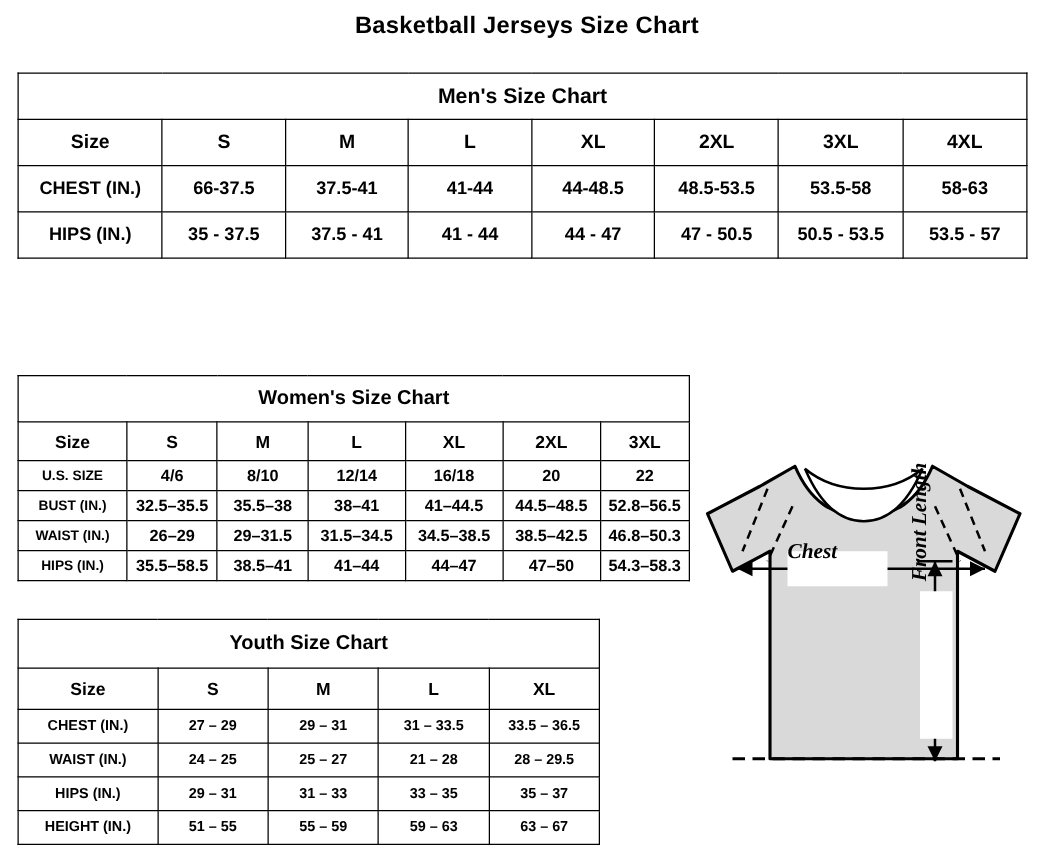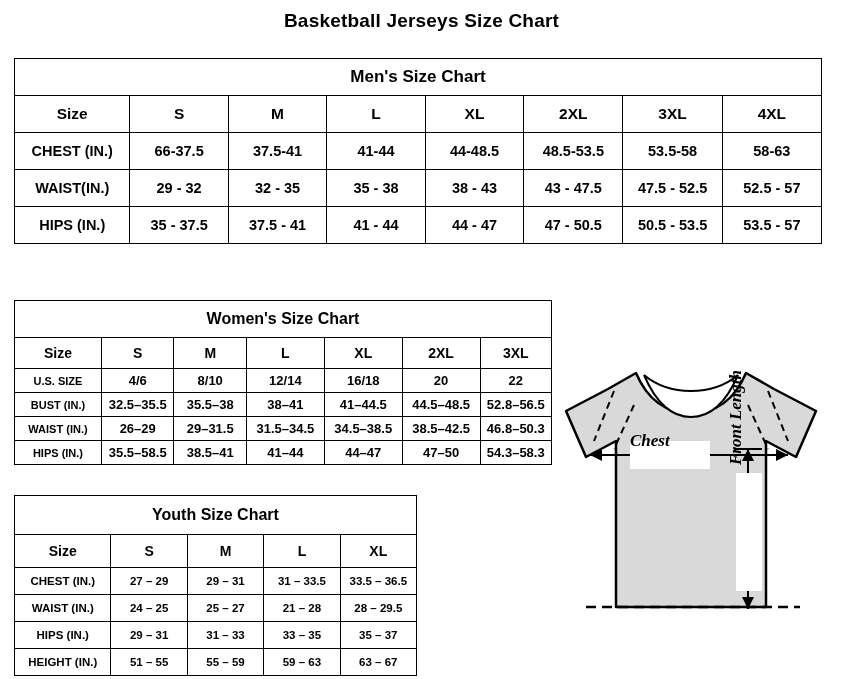--- a/index.html
+++ b/index.html
@@ -80,21 +80,21 @@
     font-size: 13px;
     height: 23px;
   }
   #womens-chart td.rowlabel {
     font-size: 11px;
   }
   
   #youth-chart {
     left: 14px;
     top: 495px;
-    width: 403px;
+    width: 466px;
   }
   #youth-chart .band td {
     font-size: 16px;
     height: 38px;
   }
   #youth-chart .hdr td {
     font-size: 14px;
     height: 32px;
   }
   #youth-chart td {
@@ -167,30 +167,20 @@
         <td>CHEST (IN.)</td>
         <td>66-37.5</td>
         <td>37.5-41</td>
         <td>41-44</td>
         <td>44-48.5</td>
         <td>48.5-53.5</td>
         <td>53.5-58</td>
         <td>58-63</td>
       </tr>
       <tr>
-        <td>WAIST(IN.)</td>
-        <td>29 - 32</td>
-        <td>32 - 35</td>
-        <td>35 - 38</td>
-        <td>38 - 43</td>
-        <td>43 - 47.5</td>
-        <td>47.5 - 52.5</td>
-        <td>52.5 - 57</td>
-      </tr>
-      <tr>
         <td>HIPS (IN.)</td>
         <td>35 - 37.5</td>
         <td>37.5 - 41</td>
         <td>41 - 44</td>
         <td>44 - 47</td>
         <td>47 - 50.5</td>
         <td>50.5 - 53.5</td>
         <td>53.5 - 57</td>
       </tr>
     </tbody>

